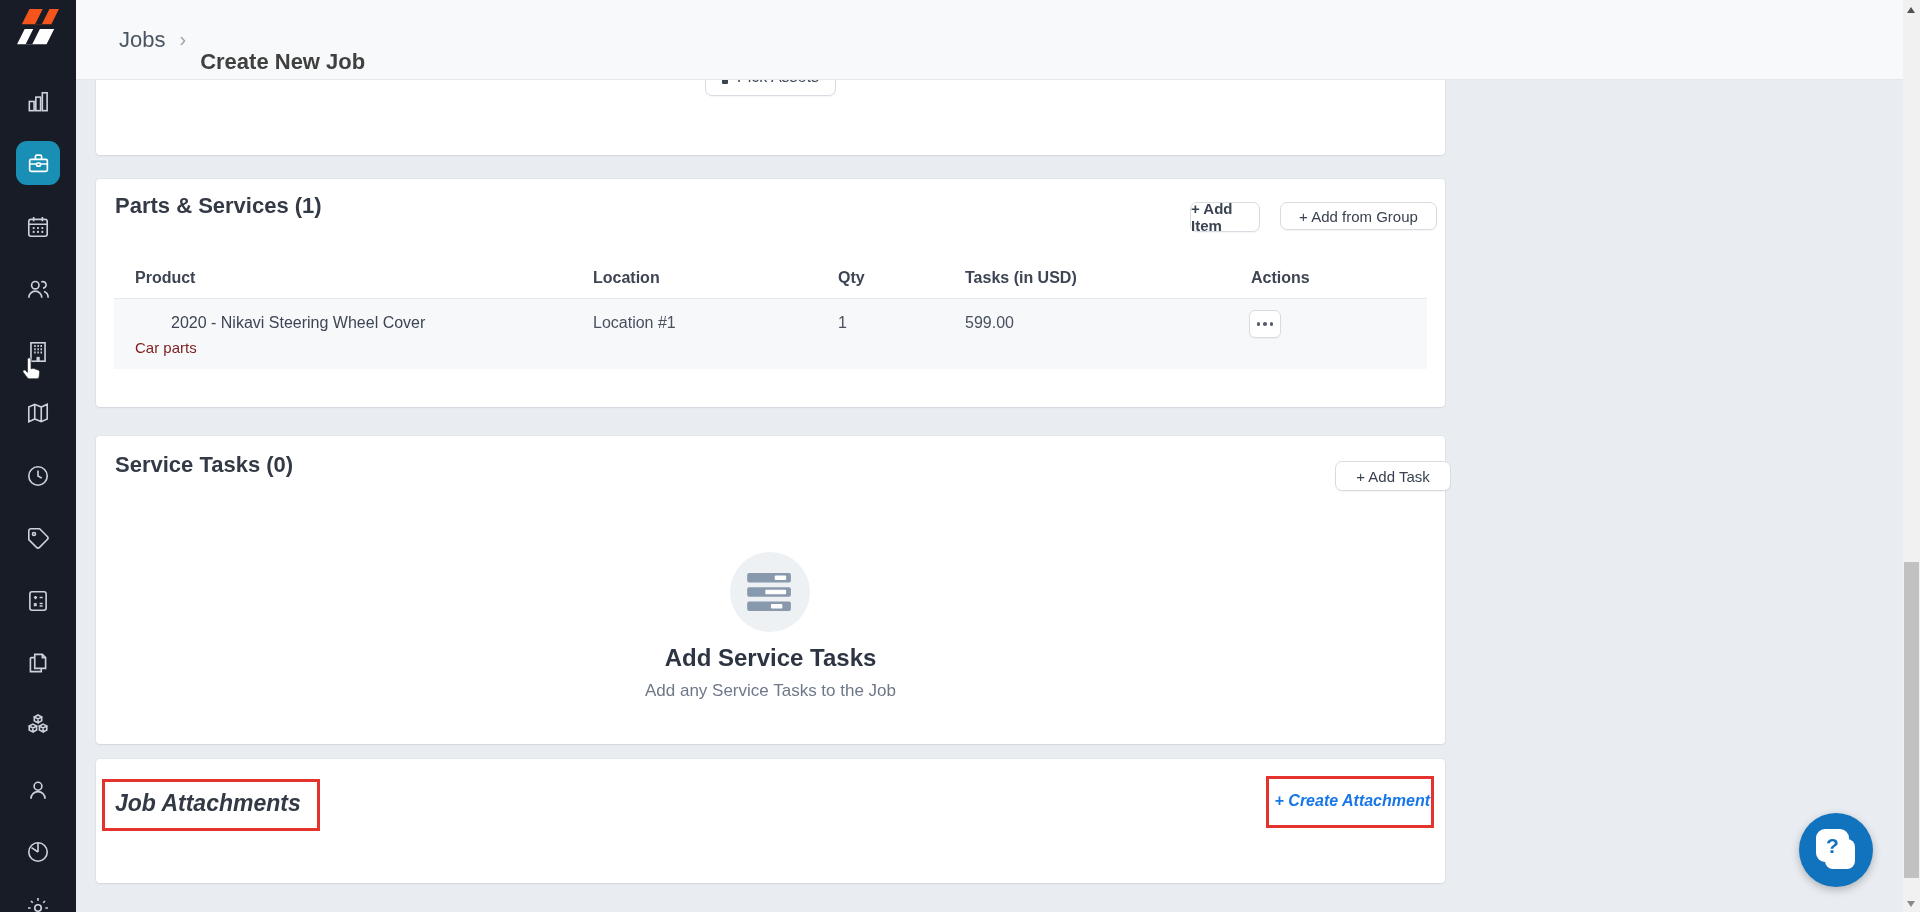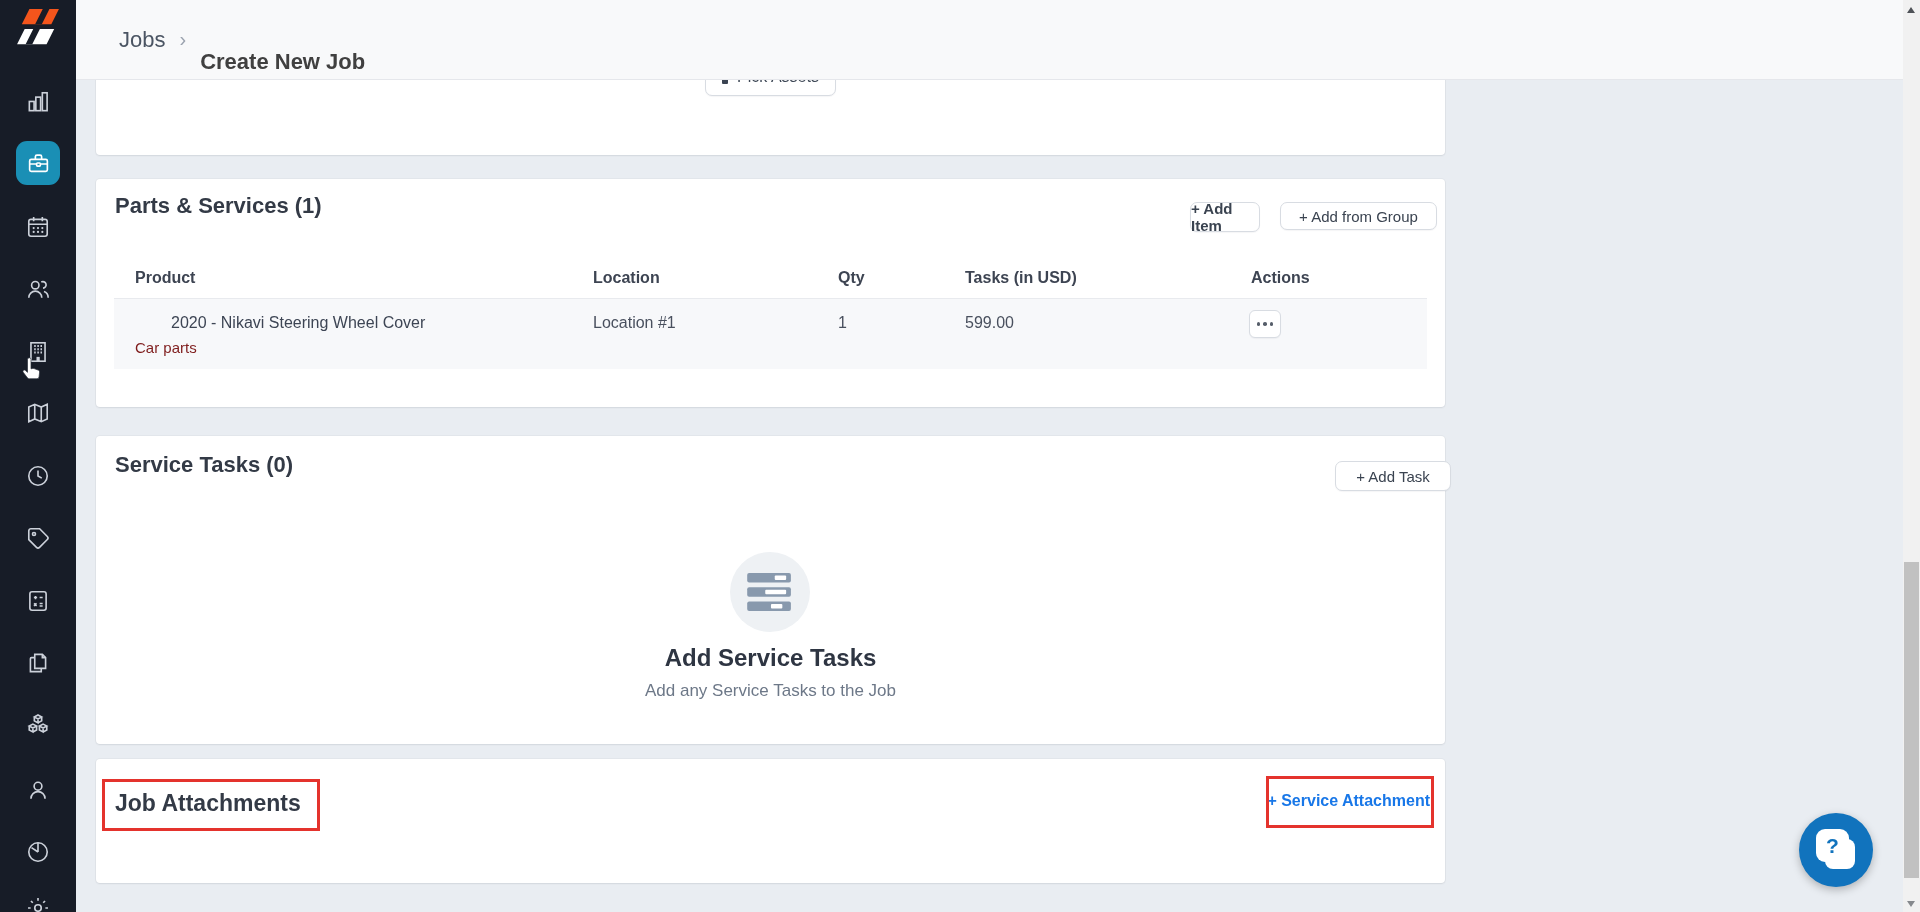--- a/index.html
+++ b/index.html
@@ -52,21 +52,21 @@
 
   
   #card-tasks { top:436px; height:308px; }
   #card-tasks .card-title { top:16px; }
   #btn-add-task { position:absolute; left:1239px; top:25px; width:116px; height:30px; }
   .empty-circle { position:absolute; left:634px; top:116px; width:80px; height:80px; border-radius:50%; background:#eef1f4; display:flex; align-items:center; justify-content:center; }
   .empty-title { position:absolute; top:208px; left:0; width:100%; text-align:center; font-size:24px; font-weight:bold; color:#2e3542; }
   .empty-sub { position:absolute; top:245px; left:0; width:100%; text-align:center; font-size:17px; color:#6d7888; }
 
   
-  #card-attach { top:759px; height:124px; }
+  #card-attach { top:759px; height:124px;font-style:italic; }
   #attach-title { position:absolute; left:19px; top:31px; font-size:23px; font-weight:bold; color:#333a46; }
   #upload-link { position:absolute; right:15px; top:33px; font-size:16px; font-weight:bold; color:#1877e8; cursor:pointer; }
   .hl-box { position:absolute; border:3px solid #e4332d; background:transparent; z-index:6; }
   #hl-title { left:6px; top:20px; width:218px; height:52px; }
   #hl-upload { left:1170px; top:17px; width:168px; height:52px; }
 
   
   .help-btn { position:absolute; left:1799px; top:813px; width:74px; height:74px; border-radius:50%; background:#1173bd;
               box-shadow:0 3px 8px rgba(0,0,0,.25); z-index:15; cursor:pointer; }
   .help-back { position:absolute; left:26px; top:26px; width:30px; height:30px; background:#ffffff; border-radius:8px; }
@@ -131,21 +131,21 @@
         <rect x="0" y="30" width="46" height="10" rx="2" fill="#8899ad"></rect>
         <rect x="25" y="32.6" width="12" height="4.8" rx="1" fill="#ffffff"></rect>
       </svg>
     </div>
     <div class="empty-title">Add Service Tasks</div>
     <div class="empty-sub">Add any Service Tasks to the Job</div>
   </div>
 
   <div class="card" id="card-attach">
     <div id="attach-title">Job Attachments</div>
-    <div id="upload-link">+ Service Attachment</div>
+    <div id="upload-link">+ Create Attachment</div>
     <div class="hl-box" id="hl-title"></div>
     <div class="hl-box" id="hl-upload"></div>
   </div>
 
   <div class="header">
     <div class="breadcrumb">
       <span class="crumb">Jobs</span>
       <span class="crumb-sep">›</span>
       <span class="crumb-current">Create New Job</span>
     </div>

